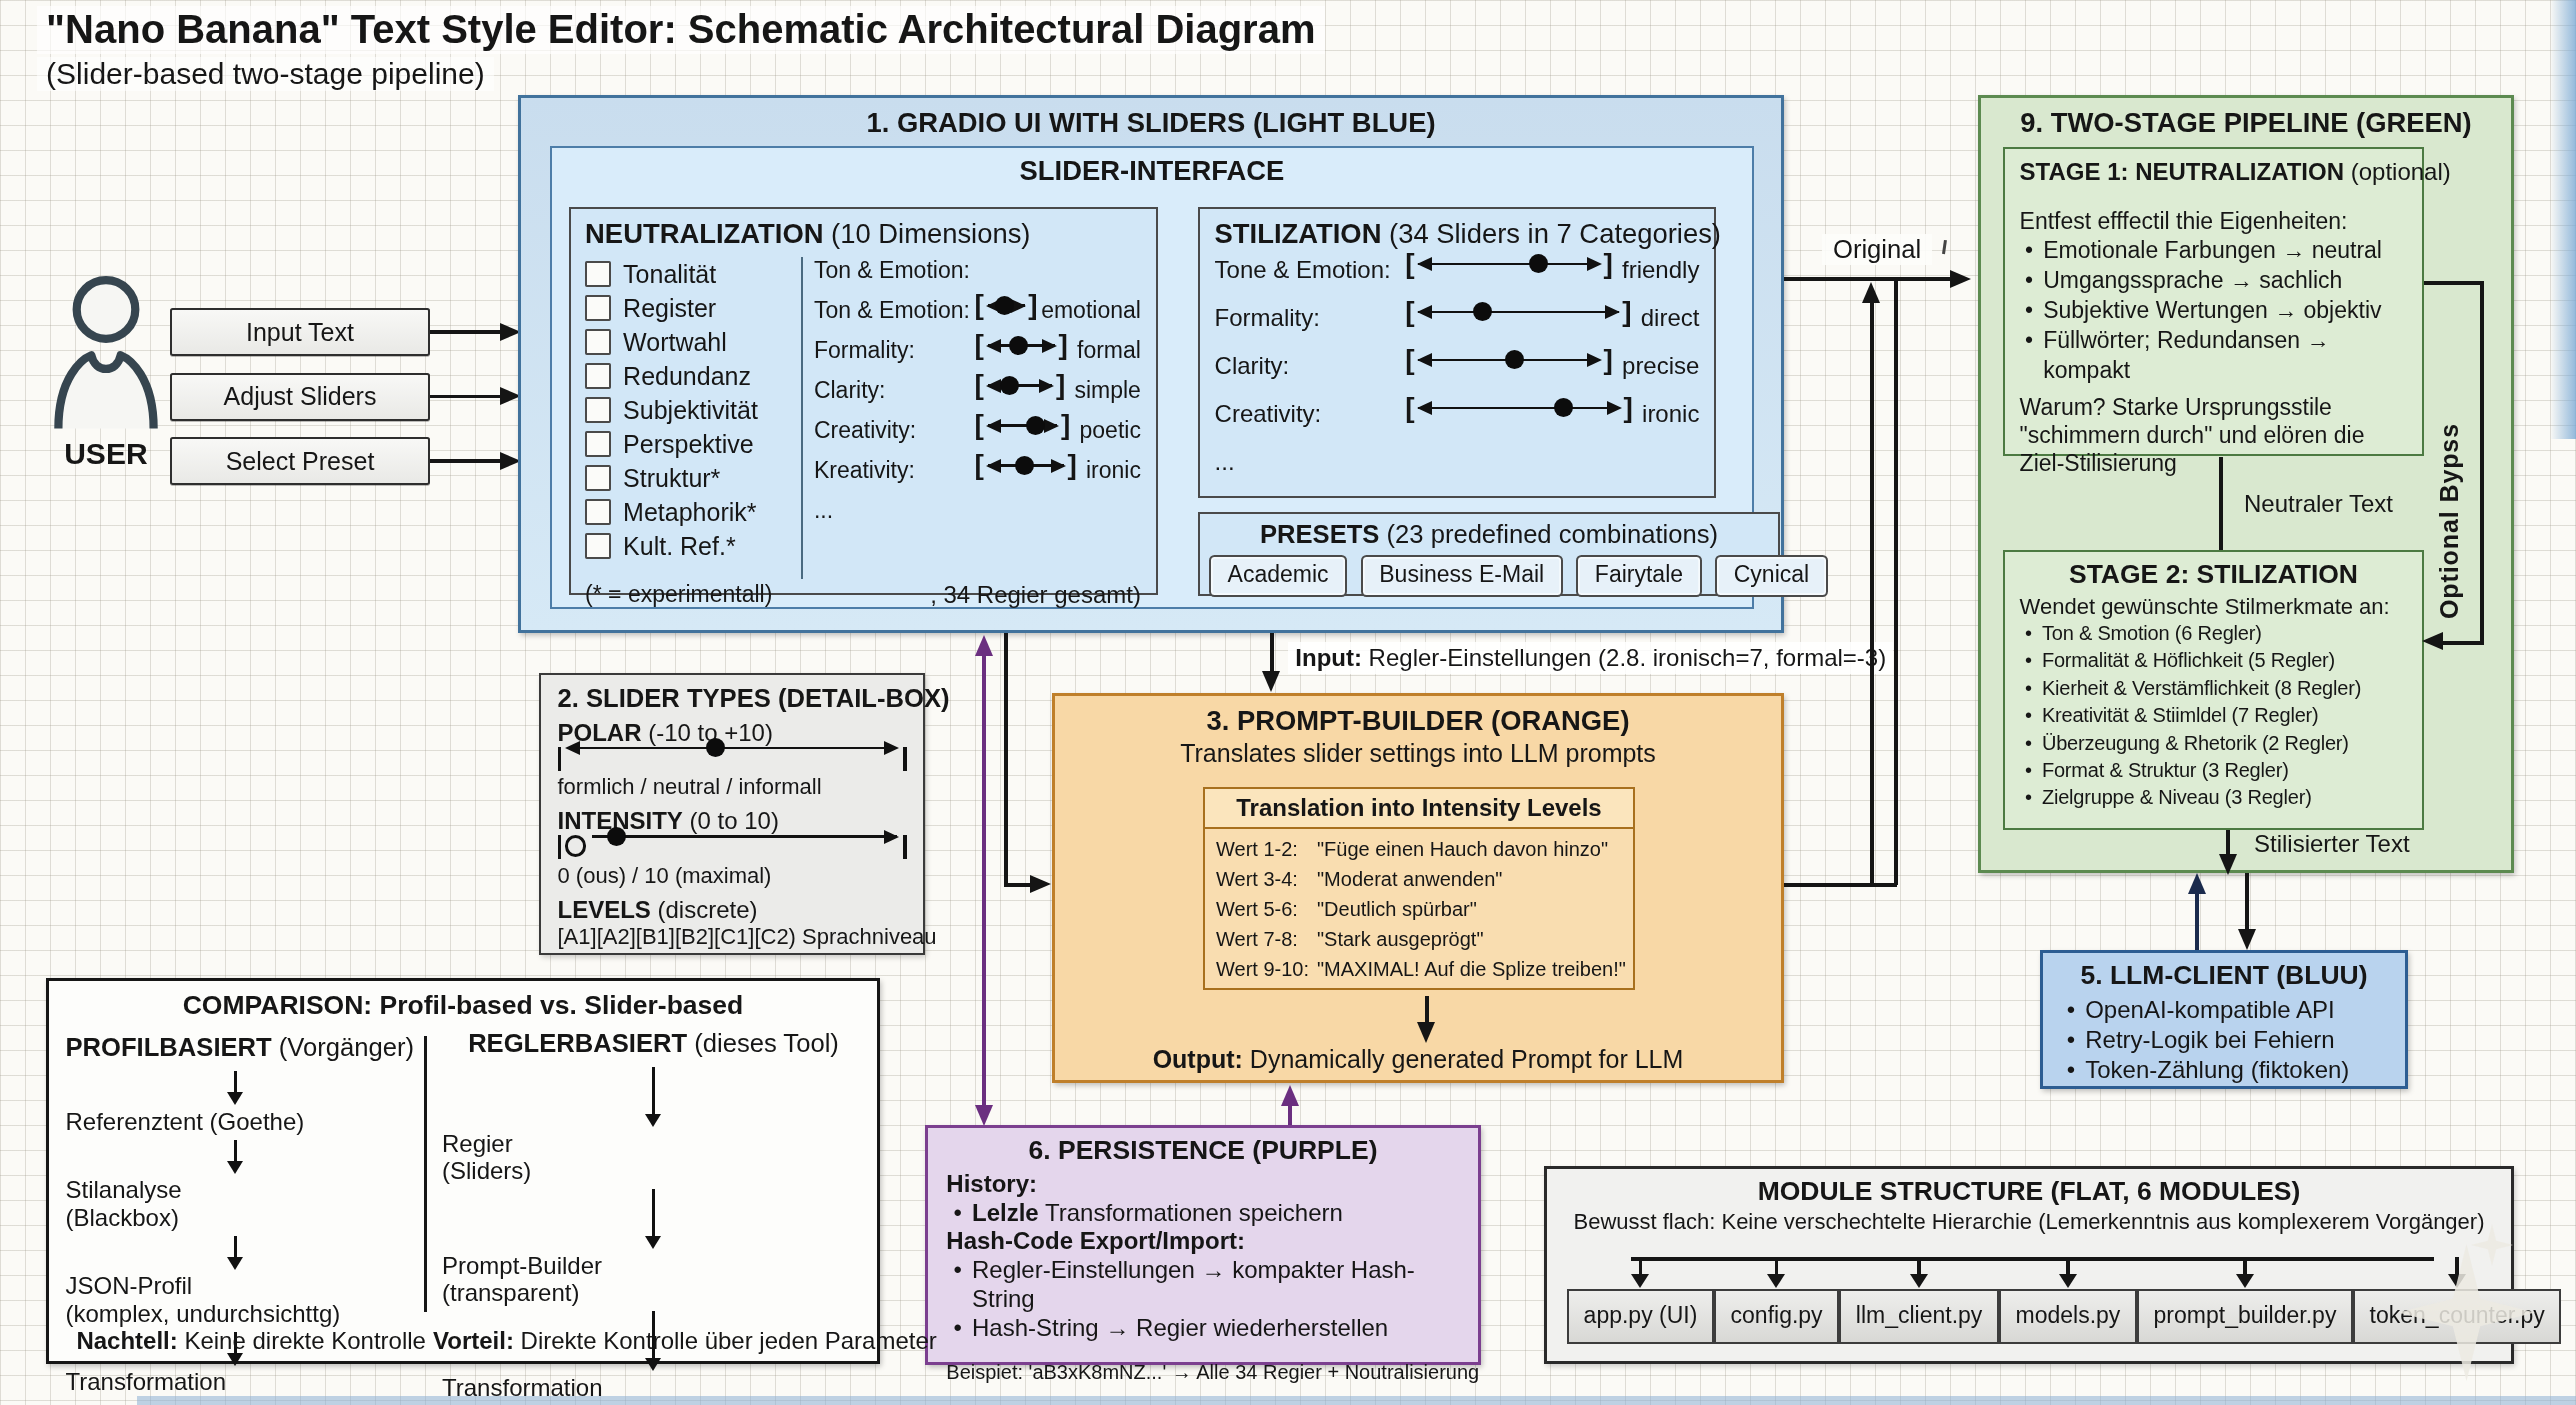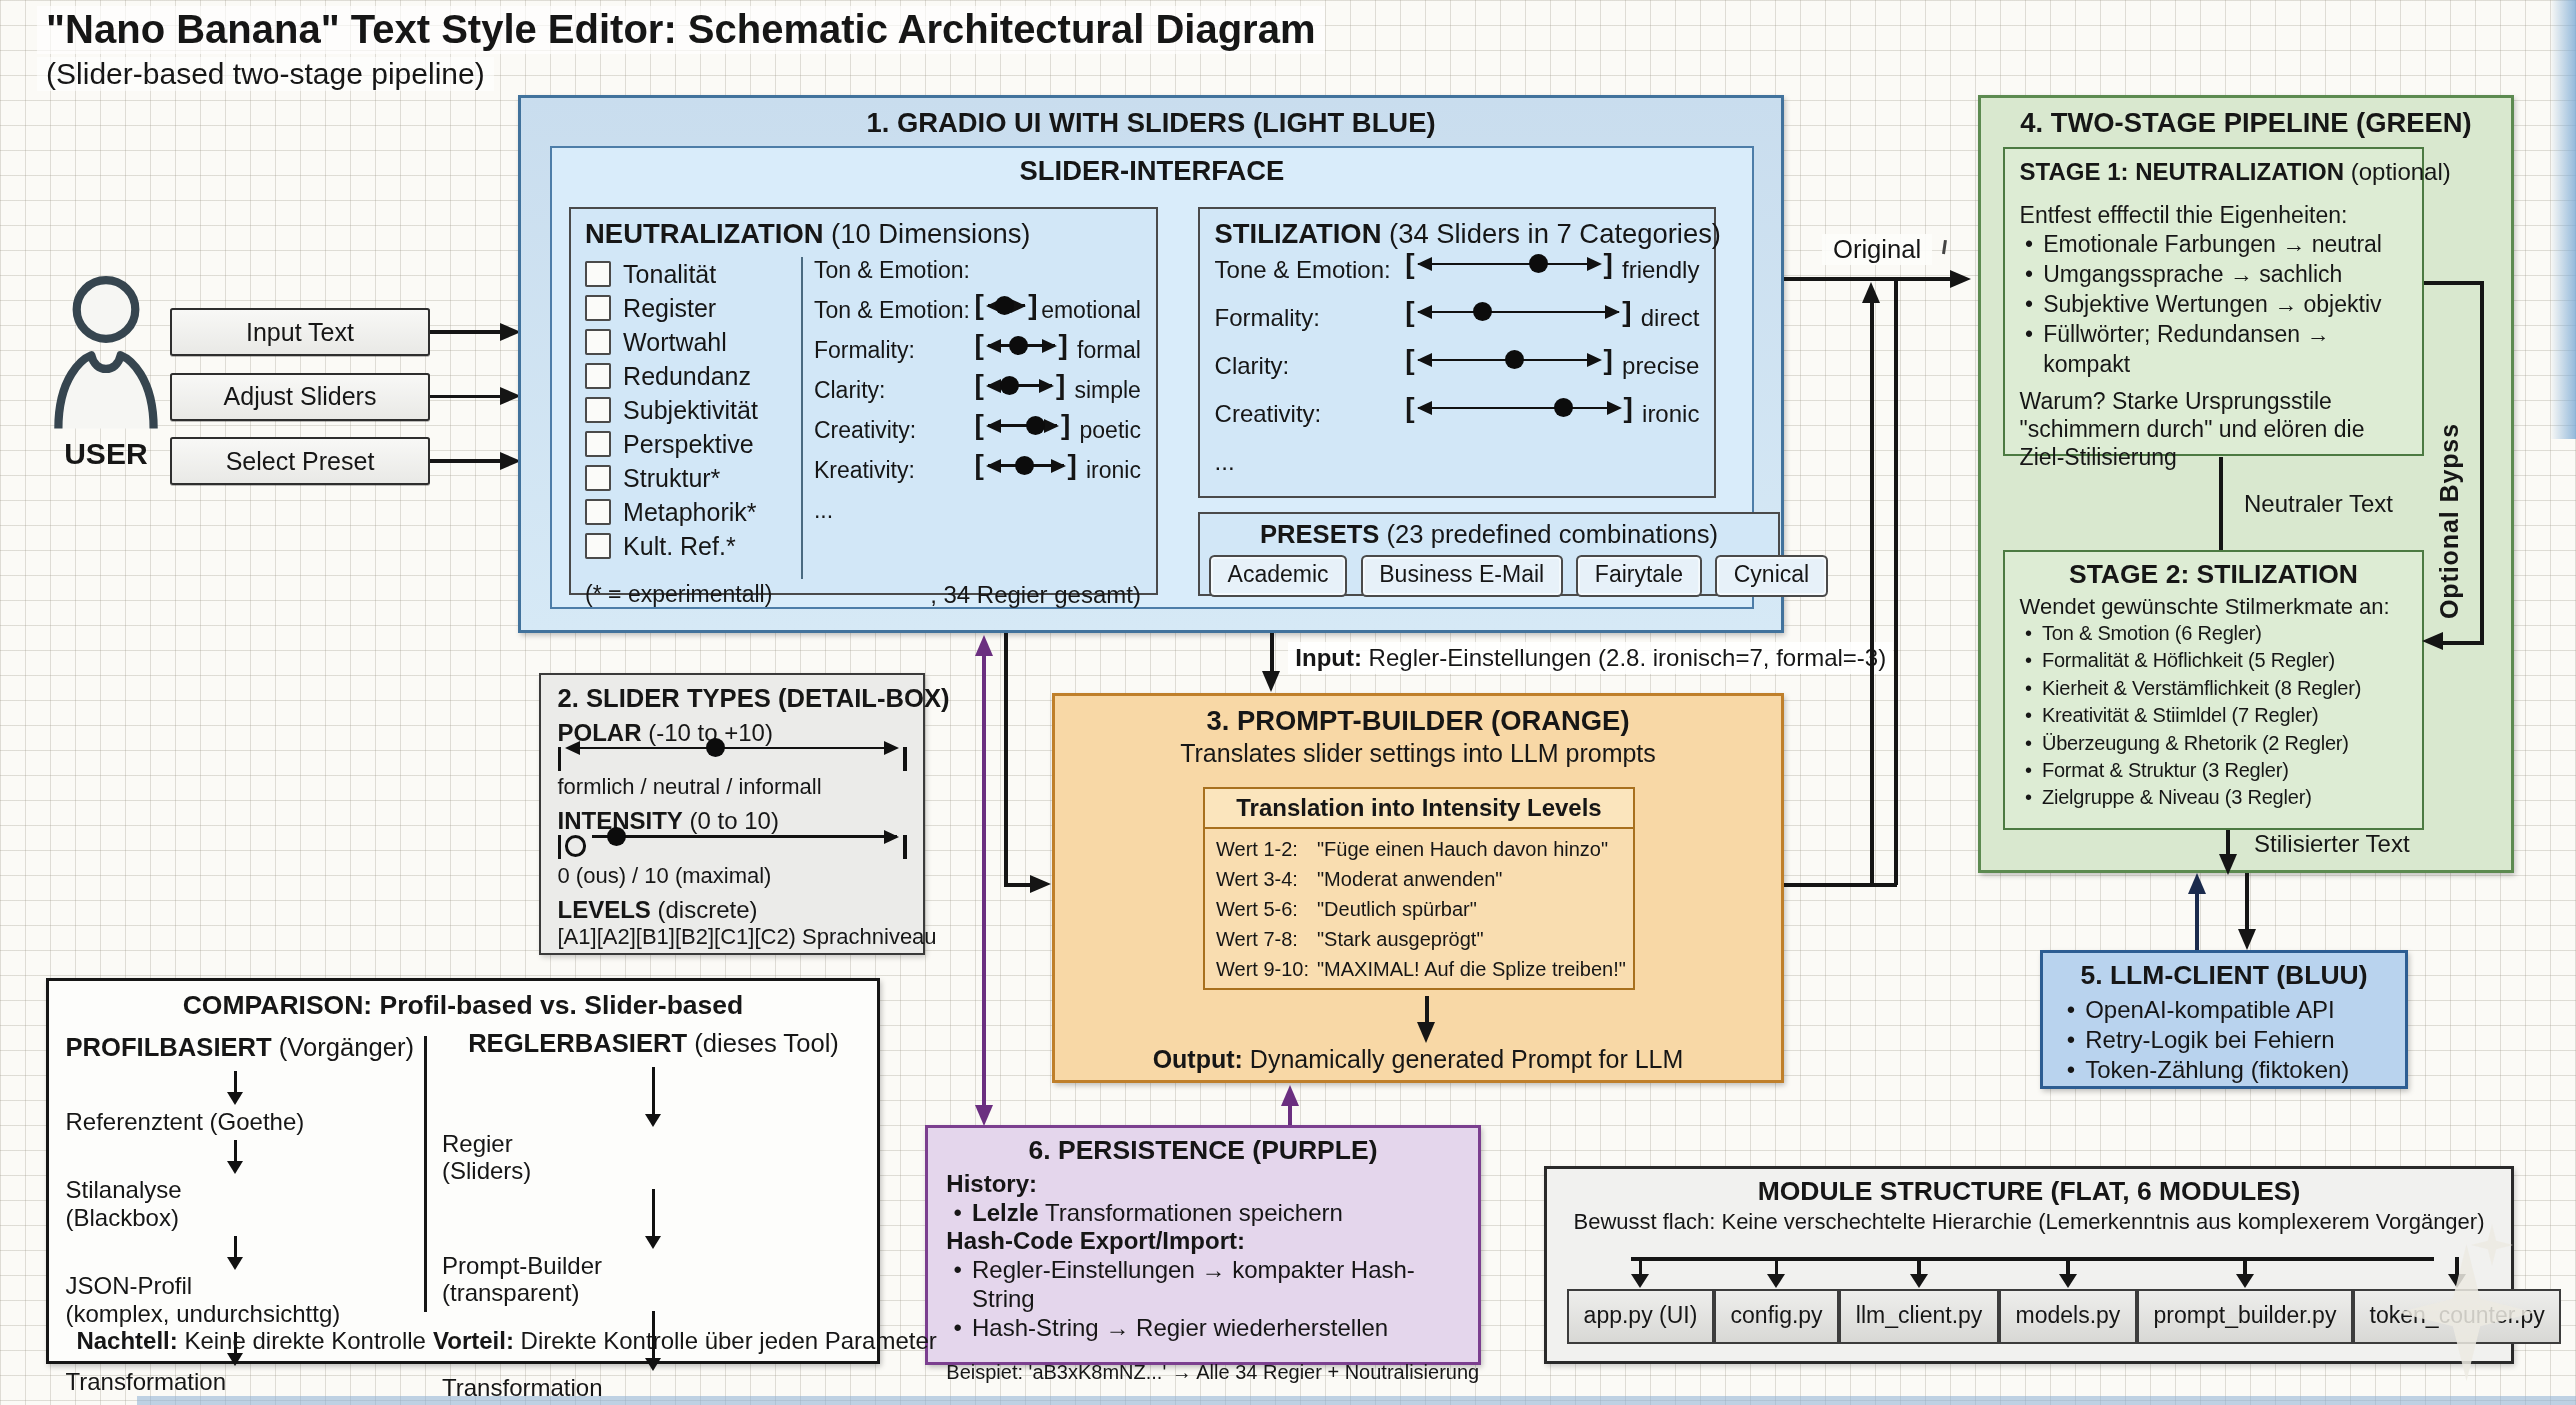--- a/index.html
+++ b/index.html
@@ -446,27 +446,27 @@
   <div class="abs" style="left:1822px;top:234px;font-size:25.6px;background:rgba(253,253,251,.9);padding:0.9px 11px">Original</div>
   <div class="abs" style="left:1943px;top:240px;width:2.7px;height:13.7px;background:#444;transform:rotate(8deg)"></div>
   <div class="hline" style="left:1784px;top:277px;width:168px"></div>
   <div class="ah ah-r" style="left:1950px;top:270px"></div>
   <div class="vline" style="left:1870px;top:302px;height:583px"></div>
   <div class="ah ah-u" style="left:1862px;top:282px"></div>
   <div class="vline" style="left:1894px;top:279px;height:606px"></div>
   <div class="hline" style="left:1784px;top:883px;width:113px"></div>
 
   <div class="panel" style="left:1978px;top:95px;width:536px;height:778px;border:3.7px solid #5c8a50;background:#d9e8cf;box-shadow:1.8px 2.7px 5.5px rgba(0,0,0,.25)">
-    <div class="ptitle" style="margin-top:9.1px">4. TWO-STAGE PIPELINE (GREEN)</div>
+    <div class="ptitle" style="margin-top:9.1px">9. TWO-STAGE PIPELINE (GREEN)</div>
 
     <div class="panel" style="left:22px;top:49px;width:421px;height:309px;border:2.7px solid #4c7a42;background:#ddecd4;padding:9.1px 14.6px">
       <div style="font-size:24px;white-space:nowrap">
         <span class="b">STAGE 1: NEUTRALIZATION</span><span> (optional)</span>
       </div>
-      <div style="font-size:23px;margin-top:16px">Entfest efffectil thie Eigenheiten:</div>
+      <div style="font-size:23px;margin-top:22px">Entfest efffectil thie Eigenheiten:</div>
       <div style="font-size:23px;line-height:30px;margin-left:5.5px">
 
           <div class="bul">
             <span class="bdot"></span>
             <span>Emotionale Farbungen → neutral</span>
           </div>
 
           <div class="bul">
             <span class="bdot"></span>
             <span>Umgangssprache → sachlich</span>

